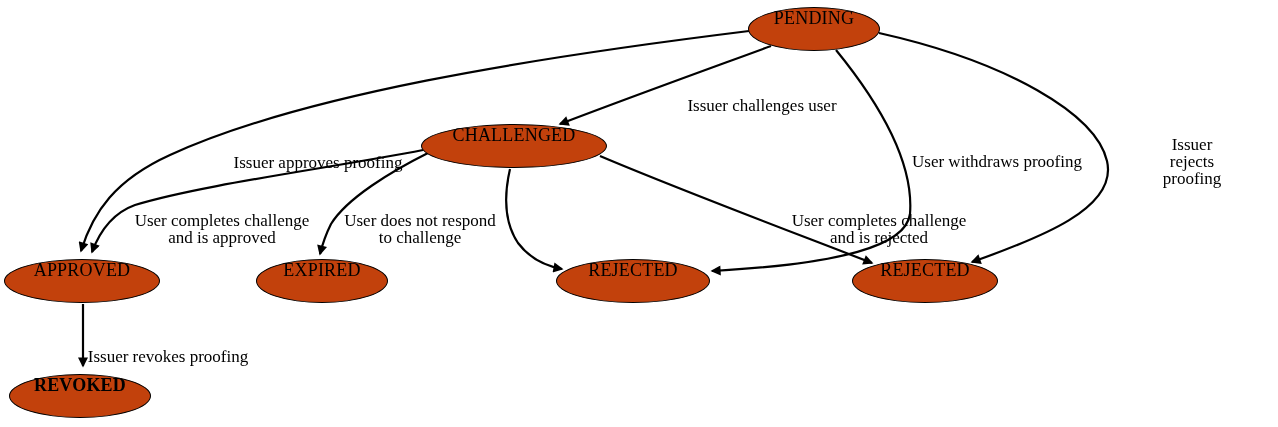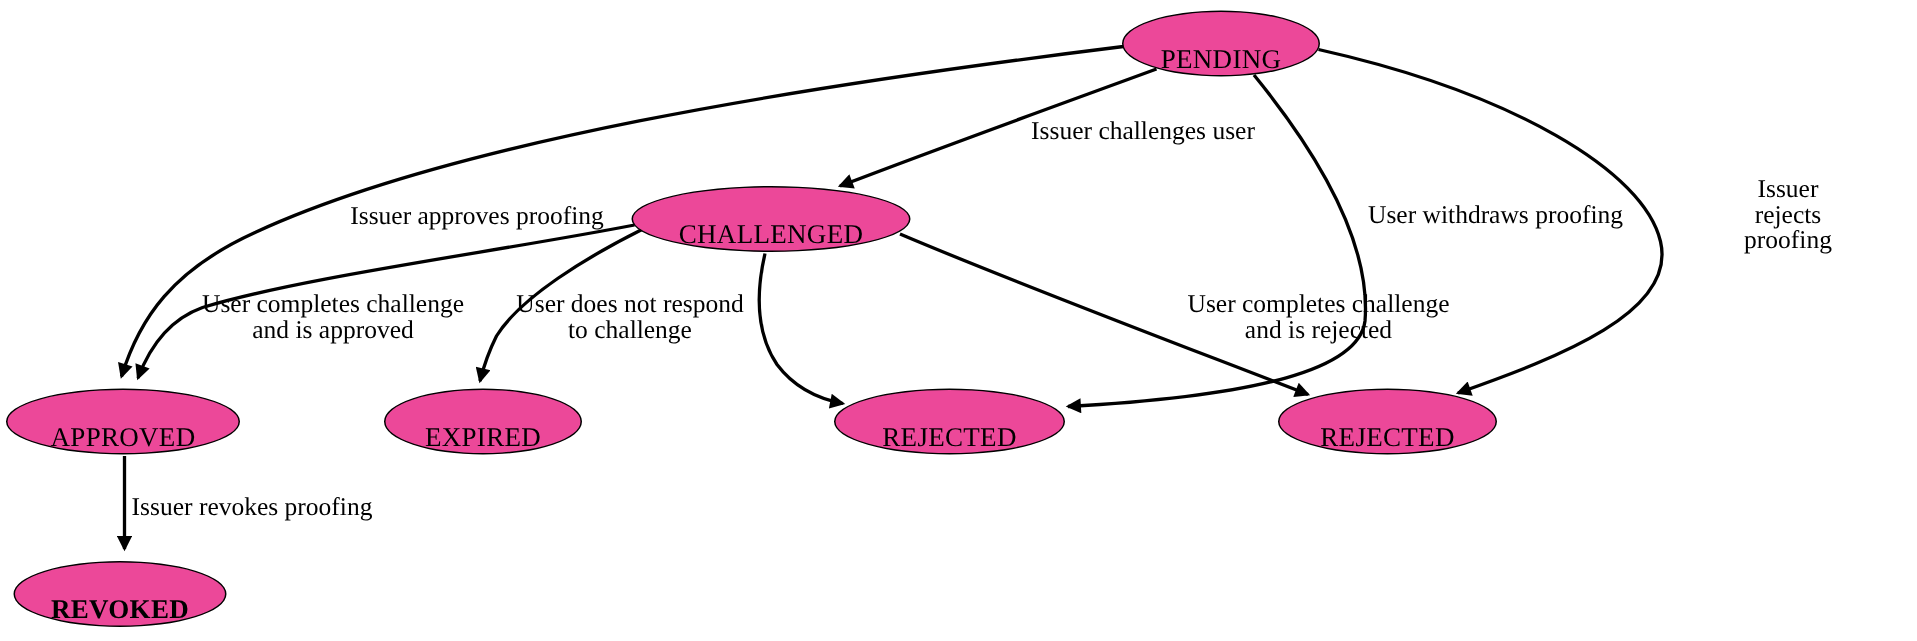--- a/index.html
+++ b/index.html
@@ -28,35 +28,36 @@
   .edge {
     fill: none;
     stroke: #000000;
     stroke-width: 2.2px;
   }
   .node {
     position: absolute;
     height: 44px;
     border: 1.4px solid #000000;
     border-radius: 50%;
-    background: #ec4899;
+    background: #c2410c;
     box-sizing: border-box;
     display: flex;
-    align-items: flex-end;
+    align-items: flex-start;
     justify-content: center;
     font-size: 18px;
     letter-spacing: 0.2px;
   }
   .edge-label {
     position: absolute;
     transform: translate(-50%, -50%);
     white-space: pre-line;
     text-align: center;
     font-size: 17px;
     line-height: 17px;
+    margin-top: 18px;
   }
 </style>
 </head>
 <body>
 
 <div class="canvas">
 
   <svg class="edges-layer" viewBox="0 0 1278 427" xmlns="http://www.w3.org/2000/svg">
     <defs>
       <marker id="arrowhead" viewBox="0 0 10 10" refX="8.5" refY="5" markerWidth="5.6" markerHeight="4.6" orient="auto-start-reverse">

